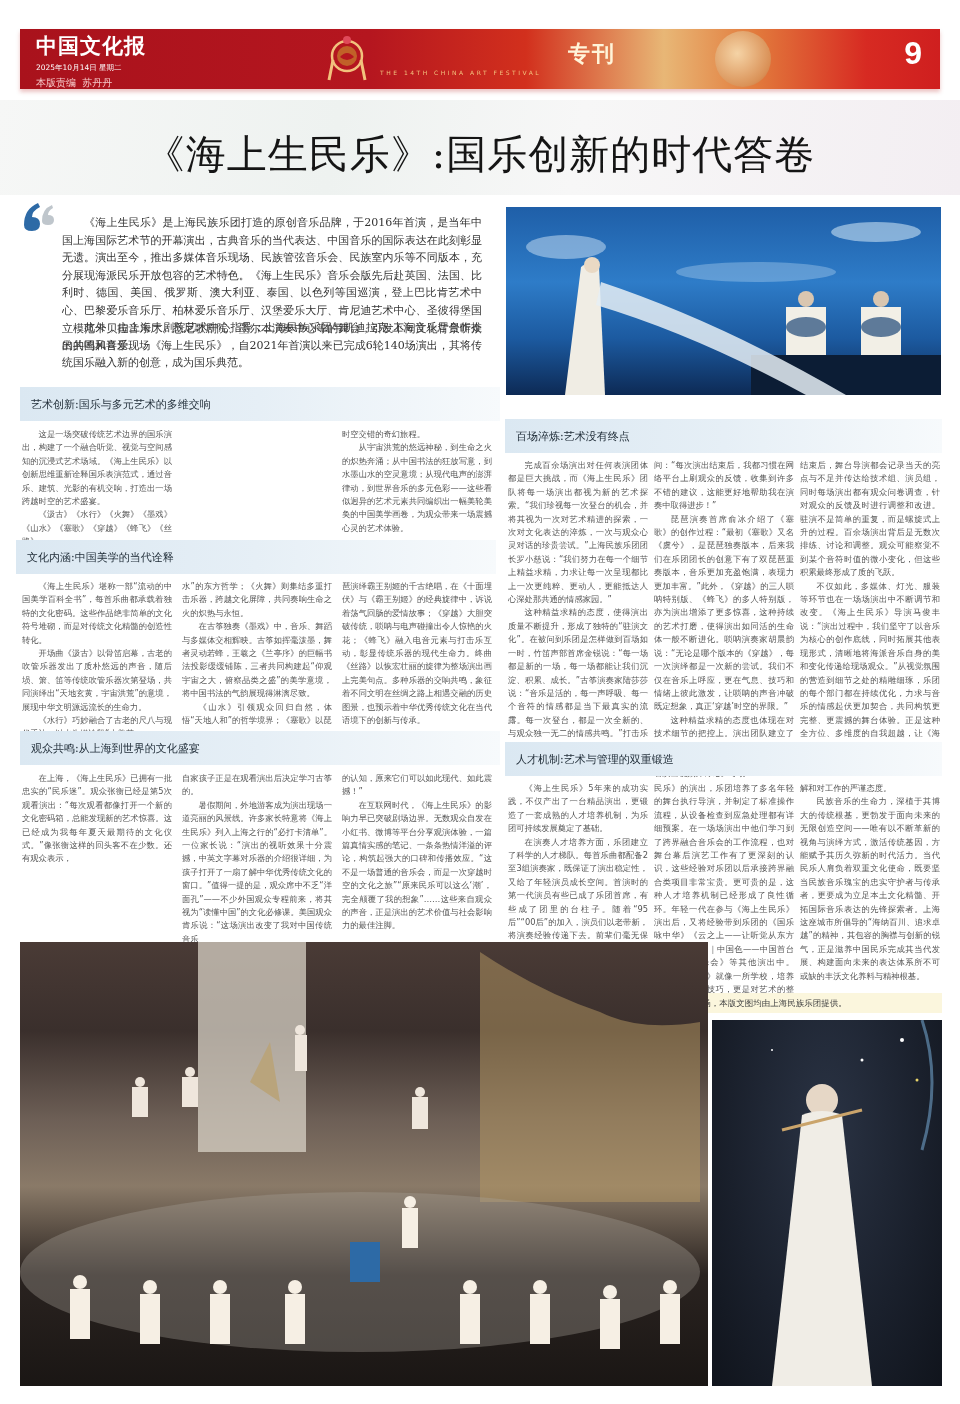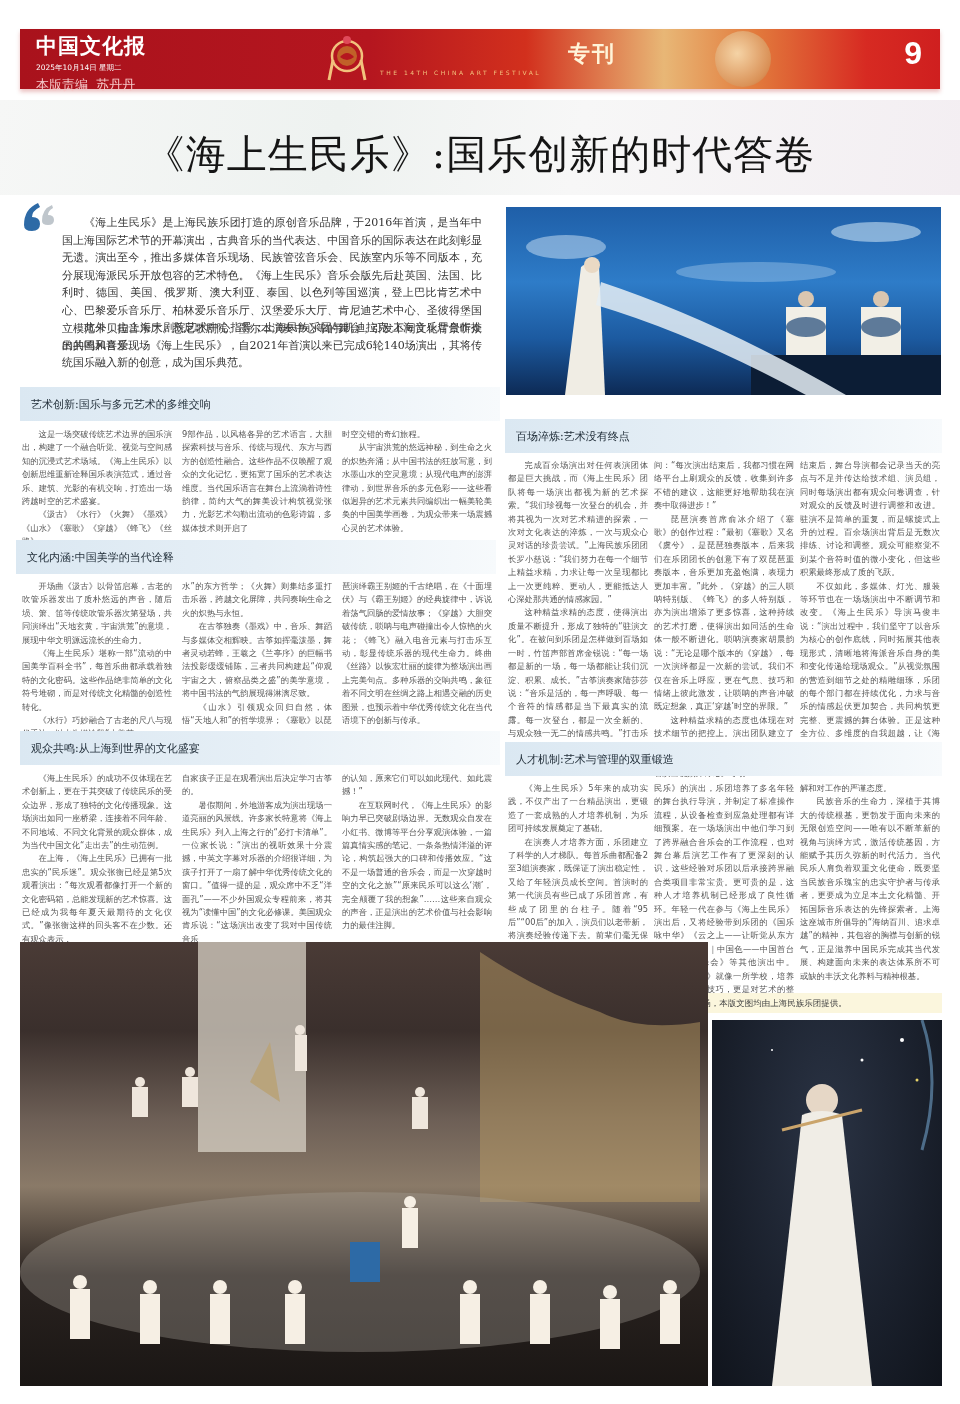--- a/index.html
+++ b/index.html
@@ -1,21 +1,21 @@
 <!DOCTYPE html>
 <html><head>
 <meta charset="utf-8">
 <style>
 *{box-sizing:border-box;margin:0;padding:0}
 html,body{width:960px;height:1404px;background:#fff;overflow:hidden}
 body{font-family:"DejaVu Serif","Liberation Serif",serif;color:#2a2a2a;position:relative}
 .masthead{position:absolute;left:20px;top:29px;width:920px;height:60px;background:linear-gradient(90deg,#a9121c 0%,#b5161f 38%,#d2301d 55%,#e8b776 70%,#e27a3c 80%,#d72a22 92%,#cf1f1f 100%);box-shadow:0 3px 4px rgba(180,20,20,.25)}
 .mast-logo{position:absolute;left:16px;top:3px;color:#fff;font-size:21px;font-family:"DejaVu Serif",serif;font-weight:bold;letter-spacing:1px;}
 .mast-date{position:absolute;left:16px;top:34px;color:#fff;font-size:7.5px;font-family:"DejaVu Sans",sans-serif}
-.mast-editor{position:absolute;left:16px;top:47px;color:#f5c8c8;font-size:13px;font-family:"DejaVu Sans",sans-serif}
+.mast-editor{position:absolute;left:16px;top:47px;color:#f5c8c8;font-size:10px;font-family:"DejaVu Sans",sans-serif}
 .mast-emblem{position:absolute;left:305px;top:3px;width:44px;height:52px}
 .mast-fest{position:absolute;left:358px;top:8px;color:#f6c47a;font-size:22px;font-weight:bold;letter-spacing:1px}
 .mast-fest-en{position:absolute;left:360px;top:40px;color:#f2c27d;font-size:6px;letter-spacing:2.5px;font-family:"DejaVu Sans",sans-serif}
 .mast-special{position:absolute;left:548px;top:10px;color:#fff4d9;font-size:22px;font-weight:bold;font-family:"DejaVu Sans",sans-serif;letter-spacing:2px}
 .mast-page{position:absolute;right:18px;top:6px;color:#fff;font-size:32px;font-weight:bold;font-family:"Liberation Sans",sans-serif}
 .mast-disc{position:absolute;left:695px;top:2px;width:56px;height:56px;border-radius:50%;background:radial-gradient(circle at 40% 40%,#f7dcb0,#d9945a 70%,#c0602f);opacity:.9}
 .headline-wrap{position:absolute;left:0;top:100px;width:960px;height:95px;background:linear-gradient(100deg,#f6f7f6 0%,#eef2f0 35%,#f7f7f7 60%,#f3eef2 100%)}
 .headline{position:absolute;left:0;width:960px;top:27px;text-align:center;font-size:40px;font-weight:normal;color:#151515;font-family:"DejaVu Serif",serif;letter-spacing:1px}
 .intro{position:absolute;left:20px;top:195px;width:478px;height:180px}
 .quote-mark{position:absolute;left:0;top:4px;width:40px;height:34px}
@@ -79,49 +79,45 @@
   </svg>
 </div>
 
 <div class="section-bar" style="left:20px;top:387px;width:480px">艺术创新:国乐与多元艺术的多维交响</div>
 <div class="cols" style="left:22px;top:428px;width:470px;height:108px">
   <div class="col" style="width:150px">
     <p>这是一场突破传统艺术边界的国乐演出，构建了一个融合听觉、视觉与空间感知的沉浸式艺术场域。《海上生民乐》以创新思维重新诠释国乐表演范式，通过音乐、建筑、光影的有机交响，打造出一场跨越时空的艺术盛宴。</p>
     <p>《汲古》《水行》《火舞》《墨戏》《山水》《塞歌》《穿越》《蜂飞》《丝路》</p>
   </div>
   <div class="col" style="width:150px">
-    <p class="cont">9部作品，以风格各异的艺术语言，大胆探索科技与音乐、传统与现代、东方与西方的创造性融合。这些作品不仅唤醒了观众的文化记忆，更拓宽了国乐的艺术表达维度。当代国乐语言在舞台上流淌着诗性韵律，简约大气的舞美设计构筑视觉张力，光影艺术勾勒出流动的色彩诗篇，多媒体技术则开启了</p>
-  </div>
-  <div class="col" style="width:150px">
     <p class="cont">时空交错的奇幻旅程。</p>
     <p>从宇宙洪荒的悠远神秘，到生命之火的炽热奔涌；从中国书法的狂放写意，到水墨山水的空灵意境；从现代电声的澎湃律动，到世界音乐的多元色彩——这些看似迥异的艺术元素共同编织出一幅美轮美奂的中国美学画卷，为观众带来一场震撼心灵的艺术体验。</p>
   </div>
 </div>
 
 <div class="section-bar" style="left:16px;top:540px;width:480px">文化内涵:中国美学的当代诠释</div>
 <div class="cols" style="left:22px;top:580px;width:470px;height:150px">
   <div class="col" style="width:150px">
+    <p>《海上生民乐》堪称一部“流动的中国美学百科全书”，每首乐曲都承载着独特的文化密码。这些作品绝非简单的文化符号堆砌，而是对传统文化精髓的创造性转化。</p>
     <p>开场曲《汲古》以骨笛启幕，古老的吹管乐器发出了质朴悠远的声音，随后埙、箫、笛等传统吹管乐器次第登场，共同演绎出“天地玄黄，宇宙洪荒”的意境，展现中华文明源远流长的生命力。</p>
-    <p>《海上生民乐》堪称一部“流动的中国美学百科全书”，每首乐曲都承载着独特的文化密码。这些作品绝非简单的文化符号堆砌，而是对传统文化精髓的创造性转化。</p>
     <p>《水行》巧妙融合了古老的尺八与现代手法，以水为媒诠释“上善若</p>
   </div>
   <div class="col" style="width:150px">
     <p class="cont">水”的东方哲学；《火舞》则集结多重打击乐器，跨越文化屏障，共同奏响生命之火的炽热与永恒。</p>
     <p>在古筝独奏《墨戏》中，音乐、舞蹈与多媒体交相辉映。古筝如挥毫泼墨，舞者灵动若蜂，王羲之《兰亭序》的巨幅书法投影缓缓铺陈，三者共同构建起“仰观宇宙之大，俯察品类之盛”的美学意境，将中国书法的气韵展现得淋漓尽致。</p>
     <p>《山水》引领观众回归自然，体悟“天地人和”的哲学境界；《塞歌》以琵</p>
   </div>
   <div class="col" style="width:150px">
     <p class="cont">琶演绎霸王别姬的千古绝唱，在《十面埋伏》与《霸王别姬》的经典旋律中，诉说着荡气回肠的爱情故事；《穿越》大胆突破传统，唢呐与电声碰撞出令人惊艳的火花；《蜂飞》融入电音元素与打击乐互动，彰显传统乐器的现代生命力。终曲《丝路》以恢宏壮丽的旋律为整场演出画上完美句点。多种乐器的交响共鸣，象征着不同文明在丝绸之路上相遇交融的历史图景，也预示着中华优秀传统文化在当代语境下的创新与传承。</p>
   </div>
 </div>
 
 <div class="section-bar" style="left:20px;top:731px;width:480px">观众共鸣:从上海到世界的文化盛宴</div>
 <div class="cols" style="left:22px;top:772px;width:470px;height:160px">
   <div class="col" style="width:150px">
-    <p>《海上生民乐》的成功不仅体现在艺术创新上，更在于其突破了传统民乐的受众边界，形成了独特的文化传播现象。这场演出如同一座桥梁，连接着不同年龄、不同地域、不同文化背景的观众群体，成为当代中国文化“走出去”的生动范例。</p>
     <p>在上海，《海上生民乐》已拥有一批忠实的“民乐迷”。观众张衡已经是第5次观看演出：“每次观看都像打开一个新的文化密码箱，总能发现新的艺术惊喜。这已经成为我每年夏天最期待的文化仪式。”像张衡这样的回头客不在少数。还有观众表示，</p>
   </div>
   <div class="col" style="width:150px">
     <p class="cont">自家孩子正是在观看演出后决定学习古筝的。</p>
     <p>暑假期间，外地游客成为演出现场一道亮丽的风景线。许多家长特意将《海上生民乐》列入上海之行的“必打卡清单”。一位家长说：“演出的视听效果十分震撼，中英文字幕对乐器的介绍很详细，为孩子打开了一扇了解中华优秀传统文化的窗口。”值得一提的是，观众席中不乏“洋面孔”——不少外国观众专程前来，将其视为“读懂中国”的文化必修课。美国观众肯乐说：“这场演出改变了我对中国传统音乐</p>
   </div>
   <div class="col" style="width:150px">
     <p class="cont">的认知，原来它们可以如此现代、如此震撼！”</p>
     <p>在互联网时代，《海上生民乐》的影响力早已突破剧场边界。无数观众自发在小红书、微博等平台分享观演体验，一篇篇真情实感的笔记、一条条热情洋溢的评论，构筑起强大的口碑和传播效应。“这不是一场普通的音乐会，而是一次穿越时空的文化之旅”“原来民乐可以这么‘潮’，完全颠覆了我的想象”……这些来自观众的声音，正是演出的艺术价值与社会影响力的最佳注脚。</p>
   </div>

